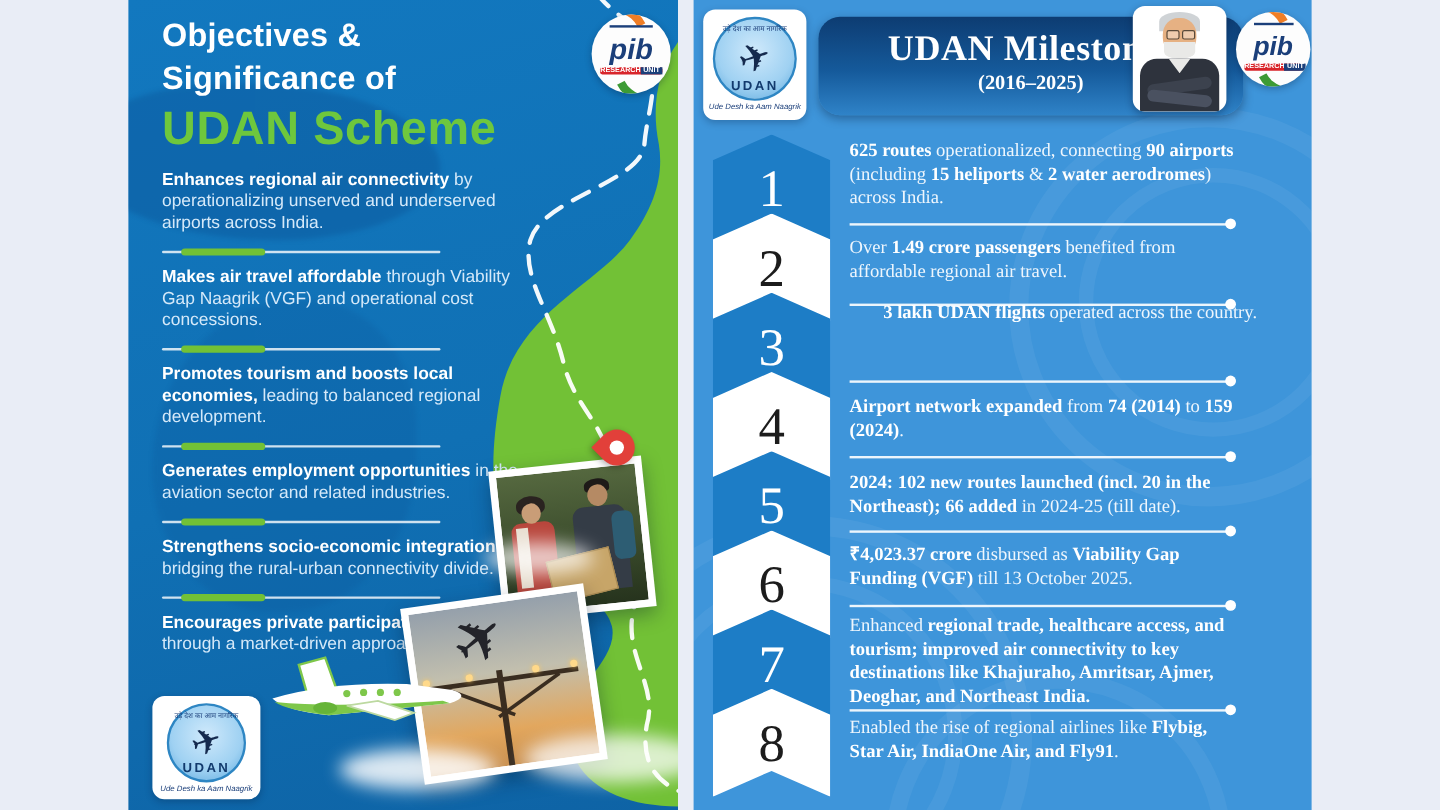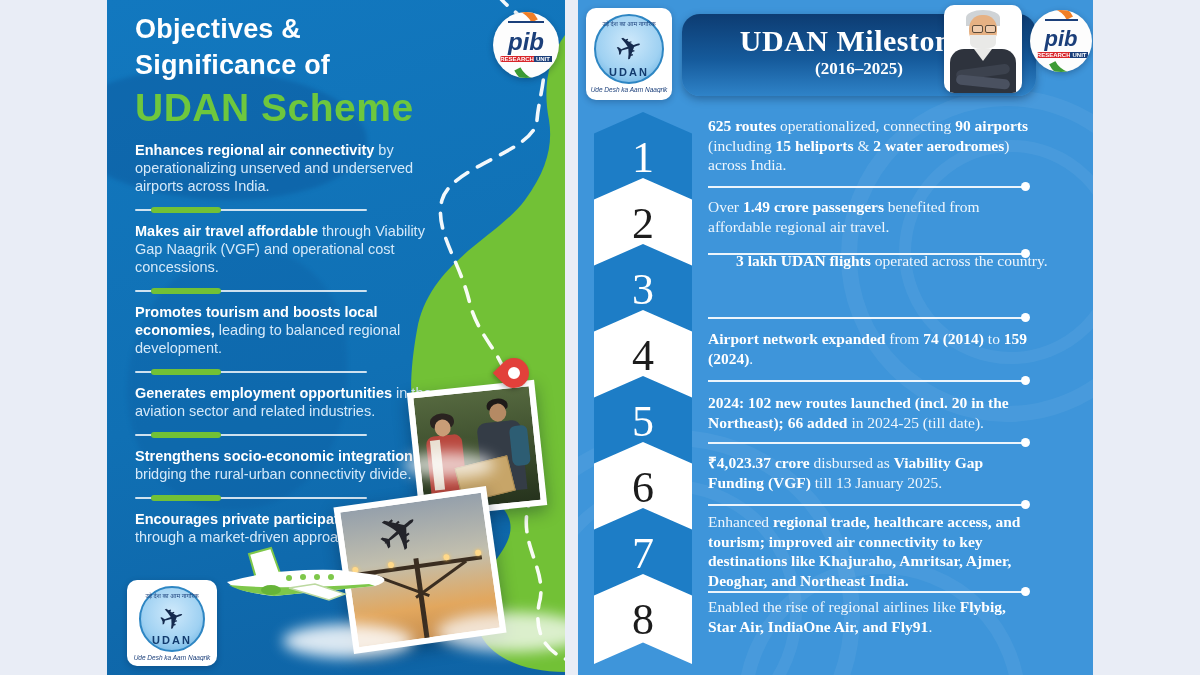--- a/index.html
+++ b/index.html
@@ -283,20 +283,20 @@
         <div class="ms-item" style="top: 116px;"><strong>625 routes</strong><span> operationalized, connecting </span><strong>90 airports</strong><span> (including </span><strong>15 heliports</strong><span> &amp; </span><strong>2 water aerodromes</strong><span>) across India.</span></div>
         <div class="ms-div" style="top: 182px;"></div>
         <div class="ms-item" style="top: 197px;"><span>Over </span><strong>1.49 crore passengers</strong><span> benefited from affordable regional air travel.</span></div>
         <div class="ms-div" style="top: 249px;"></div>
         <div class="ms-item" style="top: 251px; margin-left: 28px;"><strong>3 lakh UDAN flights</strong><span> operated across the country.</span></div>
         <div class="ms-div" style="top: 313px;"></div>
         <div class="ms-item" style="top: 329px;"><strong>Airport network expanded</strong><span> from </span><strong>74 (2014)</strong><span> to </span><strong>159 (2024)</strong><span>.</span></div>
         <div class="ms-div" style="top: 376px;"></div>
         <div class="ms-item" style="top: 393px;"><strong>2024: 102 new routes launched (incl. 20 in the Northeast); 66 added</strong><span> in 2024-25 (till date).</span></div>
         <div class="ms-div" style="top: 438px;"></div>
-        <div class="ms-item" style="top: 453px;"><strong>₹4,023.37 crore</strong><span> disbursed as </span><strong>Viability Gap Funding (VGF)</strong><span> till 13 January 2025.</span></div>
+        <div class="ms-item" style="top: 453px;"><strong>₹4,023.37 crore</strong><span> disbursed as </span><strong>Viability Gap Funding (VGF)</strong><span> till 13 October 2025.</span></div>
         <div class="ms-div" style="top: 500px;"></div>
         <div class="ms-item" style="top: 512px;"><span>Enhanced </span><strong>regional trade, healthcare access, and tourism; improved air connectivity to key destinations like Khajuraho, Amritsar, Ajmer, Deoghar, and Northeast India.</strong></div>
         <div class="ms-div" style="top: 587px;"></div>
         <div class="ms-item" style="top: 597px;"><span>Enabled the rise of regional airlines like </span><strong>Flybig, Star Air, IndiaOne Air, and Fly91</strong><span>.</span></div>
       </div>
   </section>
 </div>
 
 </body></html>

